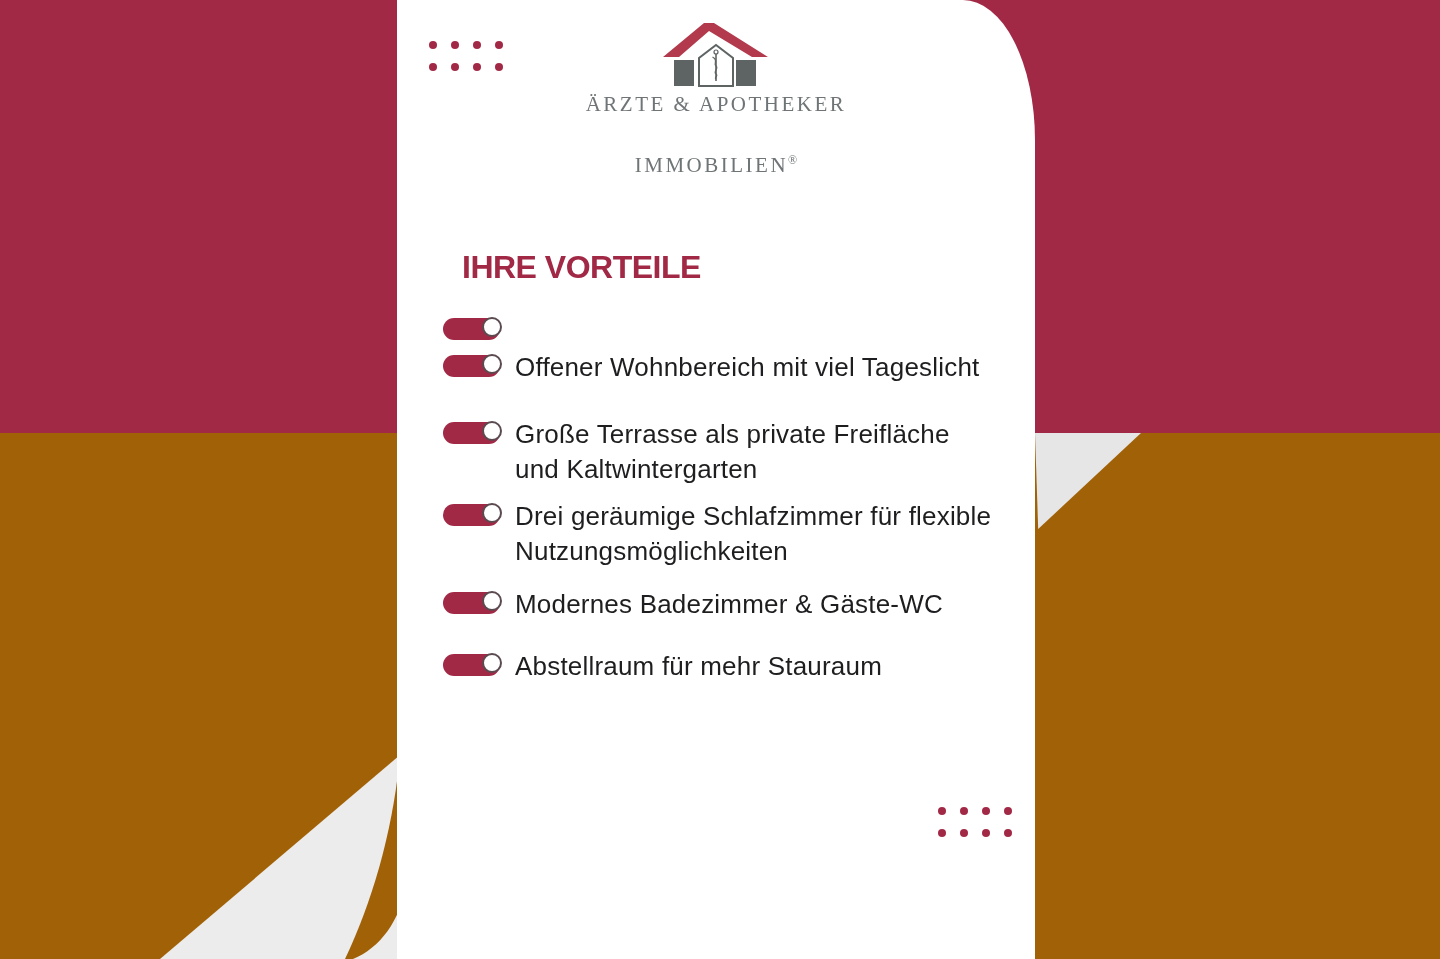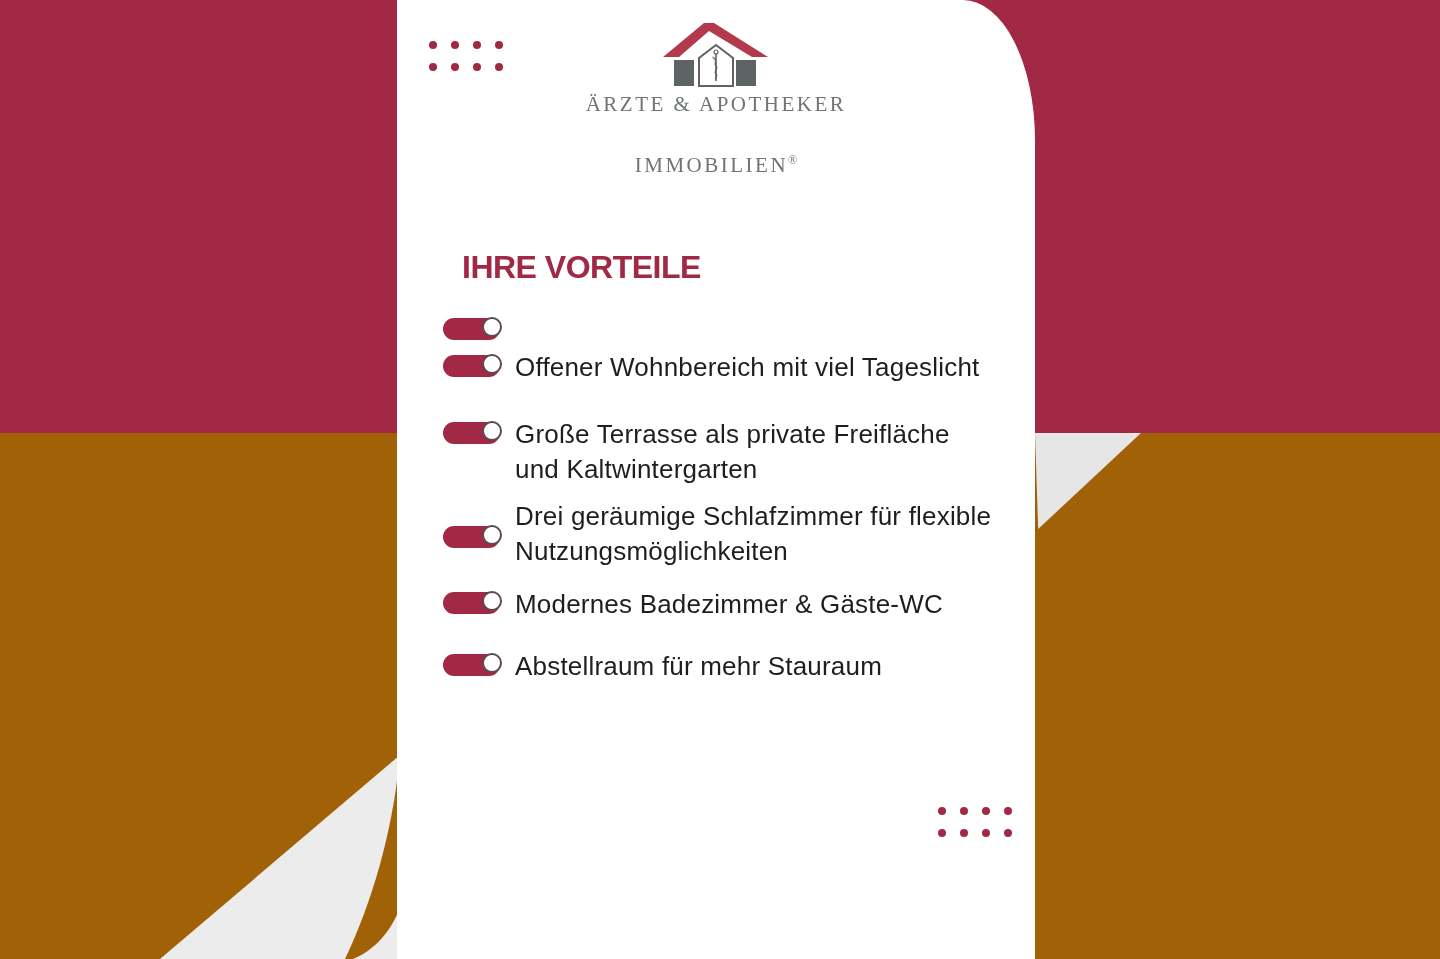--- a/index.html
+++ b/index.html
@@ -94,21 +94,21 @@
   .benefits{
     position:absolute;left:46px;top:313px;
     display:flex;flex-direction:column;
   }
   .benefit{
     display:flex;align-items:flex-start;gap:15px;
   }
   .benefit:nth-child(1){margin-bottom:10px;}
   .benefit:nth-child(2){margin-bottom:32px;}
   .benefit:nth-child(3){margin-bottom:12px;}
-  .benefit:nth-child(4){margin-bottom:18px;align-items:center;}
+  .benefit:nth-child(4){margin-bottom:18px;}
   .benefit:nth-child(5){margin-bottom:27px;}
   .toggle{
     position:relative;
     flex:0 0 auto;
     width:57px;height:22px;
     margin-top:5px;
     background:var(--accent,#A22945);
     border-radius:12px;
   }
   .toggle .knob{

